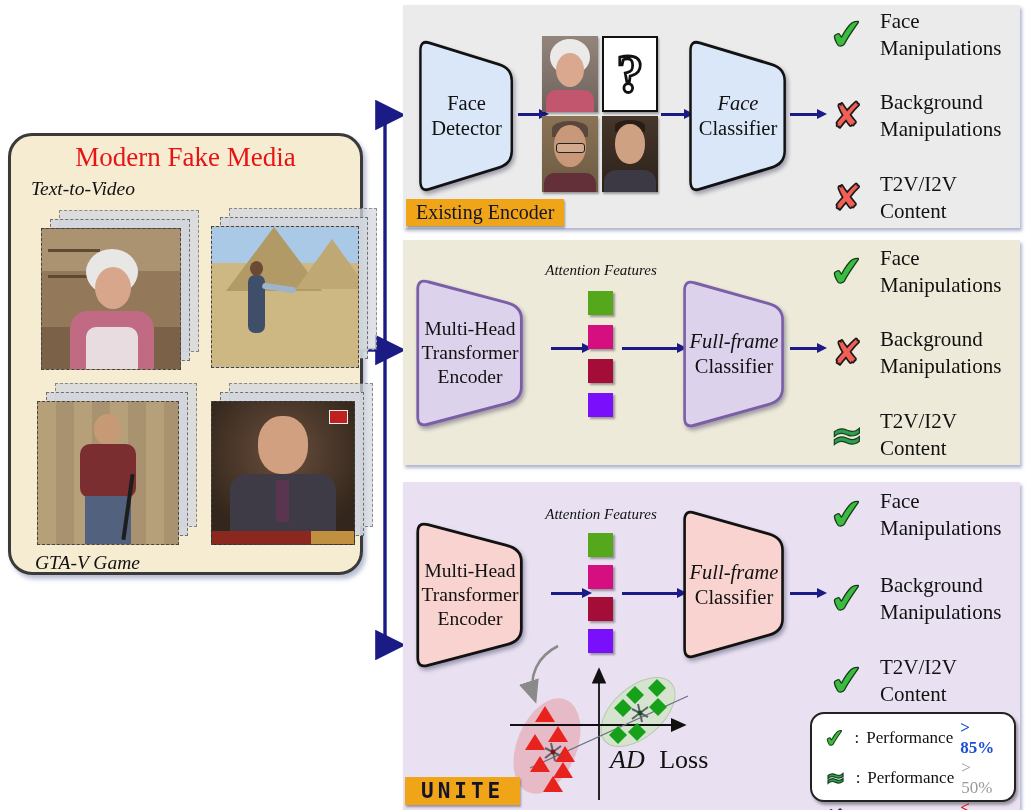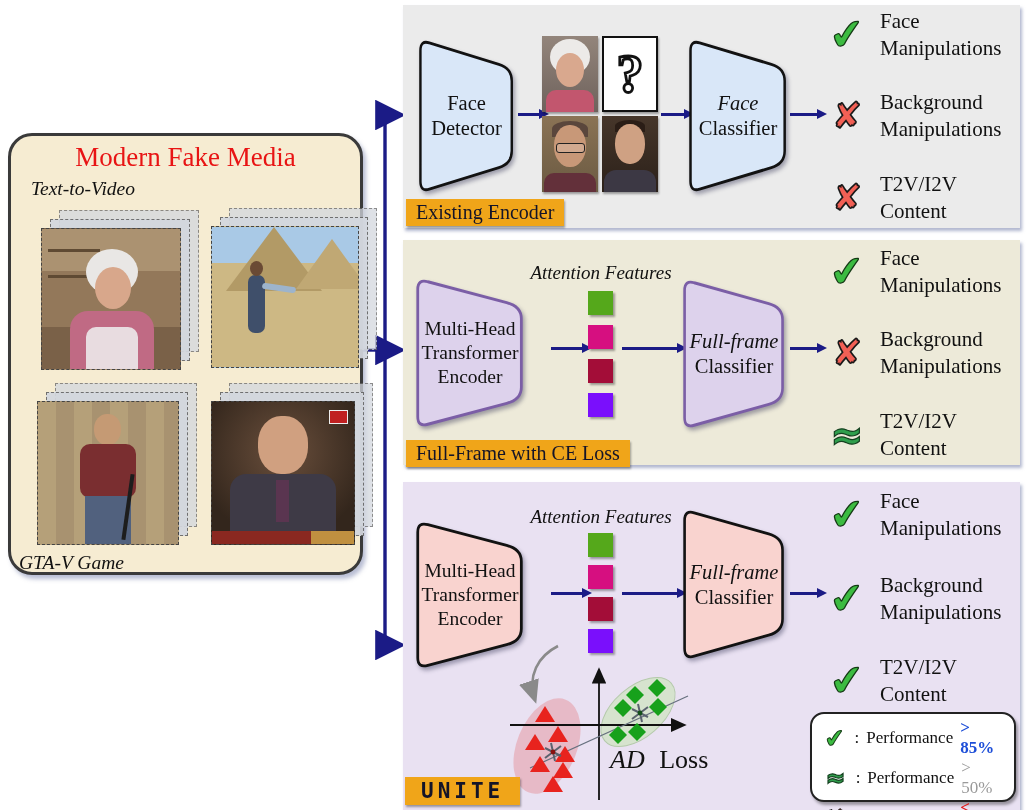--- a/index.html
+++ b/index.html
@@ -30,21 +30,21 @@
 
   
   .harrow{position:absolute;height:0;border-top:3.4px solid #1b1b86;}
   .harrow::after{content:"";position:absolute;right:-9px;top:-7.4px;width:0;height:0;
     border-left:10px solid #1b1b86;border-top:5.6px solid transparent;border-bottom:5.6px solid transparent;}
 
   
   .sqcol{position:absolute;display:flex;flex-direction:column;}
   .sq{width:25px;height:24px;box-shadow:2px 2px 2px rgba(0,0,0,.35);}
   .sq.g{background:#55a81b;} .sq.p{background:#d60f80;} .sq.c{background:#a30d38;} .sq.v{background:#7a0ffc;}
-  .attn{position:absolute;width:180px;text-align:center;font-style:italic;font-size:19px;}
+  .attn{position:absolute;width:180px;text-align:center;font-style:italic;font-size:15px;}
 
   
   .result{position:absolute;display:flex;align-items:center;gap:12px;}
   .ricon{font-family:"DejaVu Sans",sans-serif;line-height:1;display:inline-block;width:42px;text-align:center;}
   .ricon.check{color:#3cbb41;-webkit-text-stroke:1.3px #143814;font-size:42px;transform:rotate(-6deg);}
   .ricon.cross{color:#f26055;-webkit-text-stroke:1.7px #181818;font-size:36px;}
   .ricon.approx{color:#2f9e4c;-webkit-text-stroke:1.2px #14401f;font-size:40px;font-weight:bold;}
   .rtext{font-size:21px;line-height:27px;}
 
   
@@ -177,21 +177,21 @@
       <div class="lay lay1"></div>
       <div class="photo scene-news">
         <i class="face"></i>
           <i class="bod"></i>
           <i class="tie"></i>
           <i class="banner"></i>
           <i class="logo"></i>
       </div>
     </div>
 
-    <div class="lp-label" style="left:8px;top:416px;width:160px">GTA-V Game</div>
+    <div class="lp-label" style="left:24px;top:416px;width:160px">GTA-V Game</div>
   </div>
 
   <div class="panel" id="row1">
     <div class="funnel blue" style="left:15px;top:33px;width:97px;height:156px">
       <svg viewBox="0 0 120 160" preserveAspectRatio="none">
         <path d="M 14,5 L 100,27 Q 116,31 116,44 L 116,116 Q 116,129 100,133 L 14,155 Q 3,158 3,147 L 3,13 Q 3,2 14,5 Z"></path>
       </svg>
       <div class="flabel">
         <div>Face</div>
         <div>Detector</div>
@@ -301,21 +301,20 @@
       <span class="ricon cross">✘</span>
       <span class="rtext"><span>Background</span><br>
       <span>Manipulations</span></span>
     </div>
     <div class="result" style="left:423px;top:168px">
       <span class="ricon approx">≈</span>
       <span class="rtext"><span>T2V/I2V</span><br>
       <span>Content</span></span>
     </div>
 
-    <div class="tag" style="left:3px;top:200px">Full-Frame with CE Loss</div>
   </div>
 
   <div class="panel" id="row3">
     <div class="funnel pink" style="left:12px;top:38px;width:110px;height:150px">
       <svg viewBox="0 0 120 160" preserveAspectRatio="none">
         <path d="M 14,5 L 100,27 Q 116,31 116,44 L 116,116 Q 116,129 100,133 L 14,155 Q 3,158 3,147 L 3,13 Q 3,2 14,5 Z"></path>
       </svg>
       <div class="flabel" style="font-size:19.5px;line-height:24px">
         <div>Multi-Head</div>
         <div>Transformer</div>

